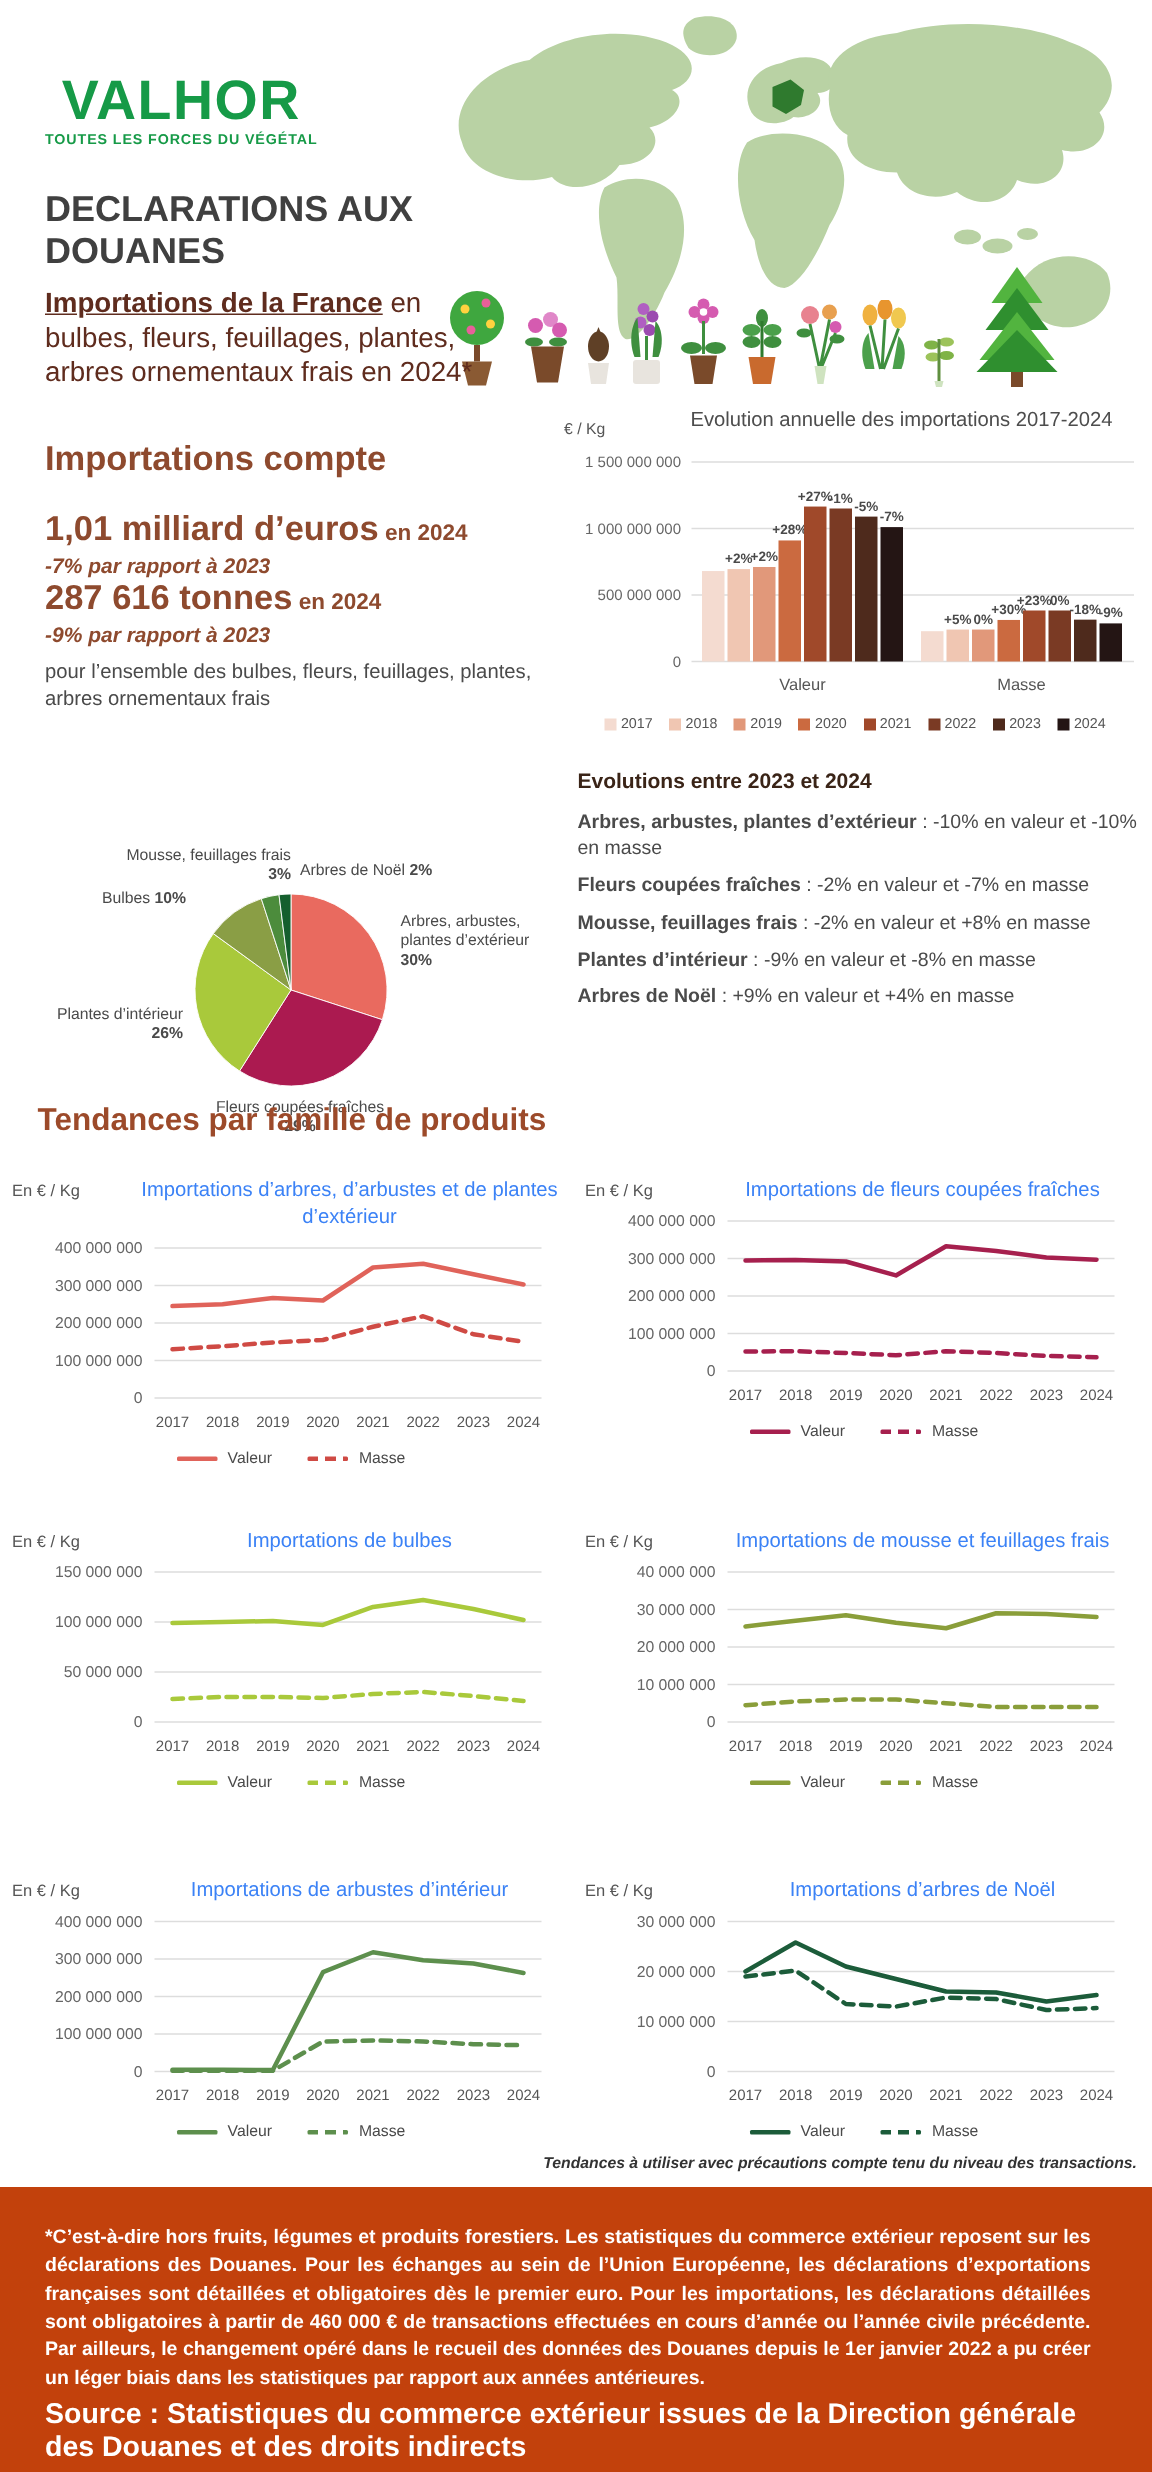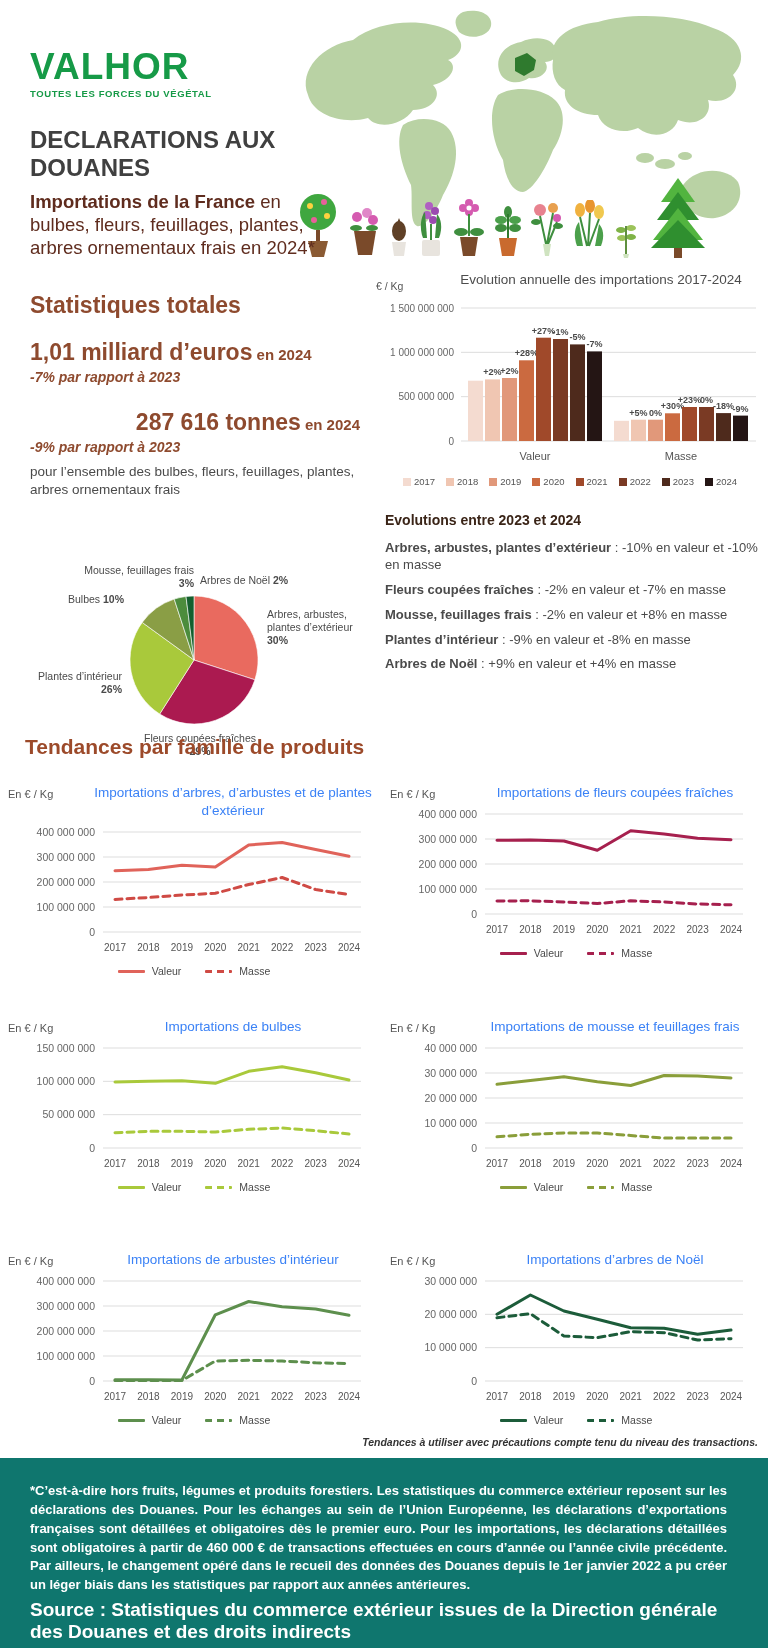--- a/index.html
+++ b/index.html
@@ -5,21 +5,21 @@
   html,body{margin:0;padding:0;background:#fff;}
   .page{position:relative;width:768px;height:1648px;background:#fff;overflow:hidden;
         font-family:"Liberation Sans",sans-serif;color:#4a4a4a;}
   .abs{position:absolute;}
 
   
   .logo{font-size:37px;font-weight:800;letter-spacing:1px;color:#169a47;line-height:1;}
   .tagline{font-size:9.5px;font-weight:700;letter-spacing:.6px;color:#169a47;margin-top:3px;}
   .doc-title{font-size:24px;font-weight:800;color:#404040;line-height:1.15;width:300px;}
   .doc-sub{font-size:18.5px;color:#5f2c1e;line-height:1.24;width:310px;margin-top:10px;}
-  .doc-sub b{font-weight:800;}
+  .doc-sub b{font-weight:800;text-decoration:underline;}
 
   
   .tot-title{font-size:23px;font-weight:800;color:#8e4a2e;}
   .tot-big{font-size:23px;font-weight:800;color:#8e4a2e;margin-top:20px;}
   .tot-big .sfx{font-size:15px;}
   .tot-delta{font-size:14px;font-weight:700;font-style:italic;color:#8e4a2e;margin-top:3px;}
   .tot-scope{font-size:13.5px;color:#4a4a4a;line-height:1.3;margin-top:8px;width:330px;}
 
   
   .bar-box{width:388px;}
@@ -51,21 +51,21 @@
   .lc-unit{width:78px;font-size:11px;color:#555;padding-top:10px;}
   .lc-title{flex:1;text-align:center;font-size:13.5px;color:#3b82f6;line-height:1.35;padding-top:6px;}
   .lc-legend{display:flex;justify-content:center;gap:24px;margin-top:3px;
              font-size:10.5px;color:#4a4a4a;}
   .lc-legend .lgi{display:inline-flex;align-items:center;gap:7px;}
   .lgline{width:27px;height:3px;display:inline-block;border-radius:1px;}
 
   .note{font-size:10.5px;font-style:italic;font-weight:700;color:#333;}
 
   
-  .footer{position:absolute;left:0;right:0;top:1458px;bottom:0;background:#0f766e;
+  .footer{position:absolute;left:0;right:0;top:1458px;bottom:0;background:#c2410c;
           padding:24px 41px 0 30px;box-sizing:border-box;}
   .footer-body{color:#fff;font-size:13px;font-weight:700;line-height:1.45;text-align:justify;}
   .footer-src{color:#fff;font-size:19px;font-weight:700;margin-top:4px;}
 </style>
 </head>
 <body>
 
 <div class="page">
 
   <div class="abs" style="right:0;top:8;width:485px;height:255px;">
@@ -166,35 +166,35 @@
     </svg>
     <svg width="66" height="82" viewBox="0 0 66 82">
       <path d="M33,2 L50,26 H16 Z" fill="#52b43f"></path>
       <path d="M33,16 L54,44 H12 Z" fill="#2f8f2f"></path>
       <path d="M33,32 L58,64 H8 Z" fill="#52b43f"></path>
       <path d="M33,44 L60,72 H6 Z" fill="#2f8f2f"></path>
       <rect x="29" y="72" width="8" height="10" fill="#7a4a2a"></rect>
     </svg>
   </div>
 
-  <div class="abs" style="left:30px;top:48px;">
+  <div class="abs" style="left:30px;top:48px;text-align:center;">
     <div class="logo">VALHOR</div>
     <div class="tagline">TOUTES LES FORCES DU VÉGÉTAL</div>
   </div>
 
   <div class="abs" style="left:30px;top:126px;">
     <div class="doc-title">DECLARATIONS AUX DOUANES</div>
     <div class="doc-sub"><b>Importations de la France</b><span> en bulbes, fleurs, feuillages, plantes, arbres ornementaux frais en 2024*</span></div>
   </div>
 
   <div class="abs" style="left:30px;top:292px;">
-    <div class="tot-title">Statistiques totales</div>
+    <div class="tot-title">Importations compte</div>
     <div class="tot-big"><span>1,01 milliard d’euros</span><span class="sfx"> en 2024</span></div>
     <div class="tot-delta">-7% par rapport à 2023</div>
-    <div class="tot-big" style="margin-top:24px;text-align:right;"><span>287 616 tonnes</span><span class="sfx"> en 2024</span></div>
+    <div class="tot-big" style="margin-top:0;"><span>287 616 tonnes</span><span class="sfx"> en 2024</span></div>
     <div class="tot-delta">-9% par rapport à 2023</div>
     <div class="tot-scope">pour l’ensemble des bulbes, fleurs, feuillages, plantes, arbres ornementaux frais</div>
   </div>
 
   <div class="abs bar-box" style="left:376px;top:272px;">
     <div class="bar-head">
       <span class="bar-unit">€ / Kg</span>
       <span class="bar-title">Evolution annuelle des importations 2017-2024</span>
     </div>
     <div id="bar-chart"><svg width="388" height="174" viewBox="0 0 388 174">

